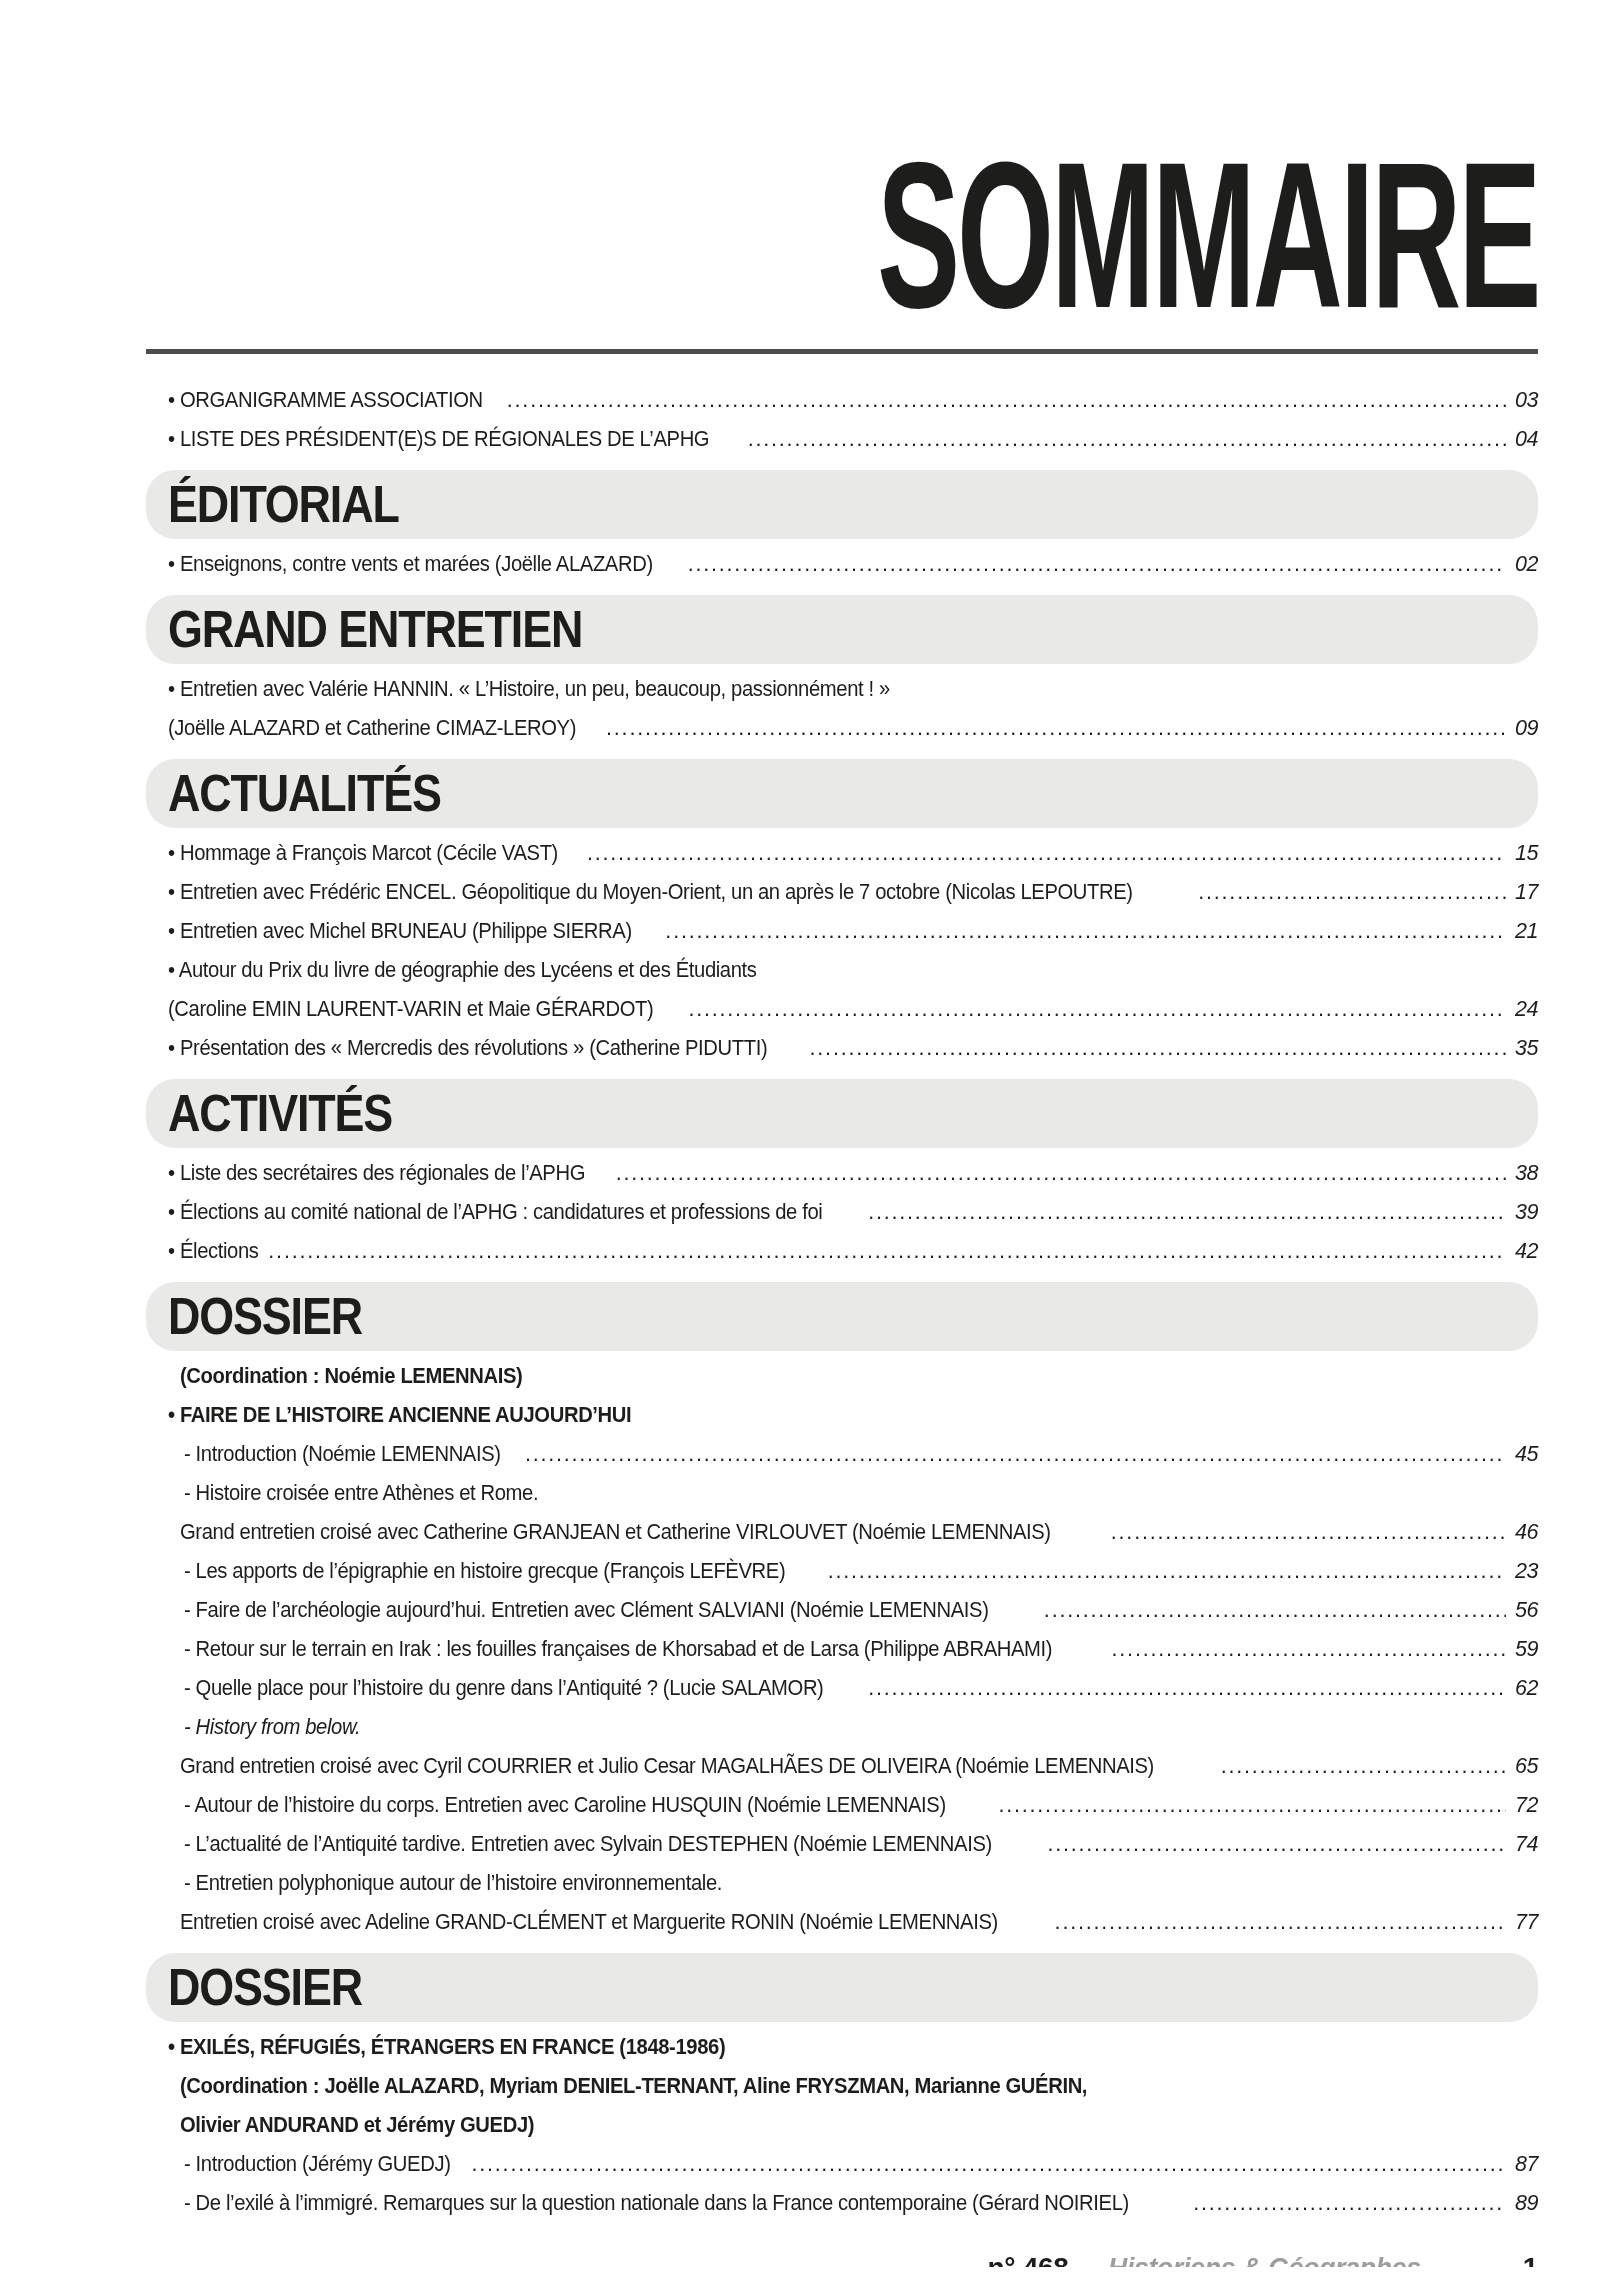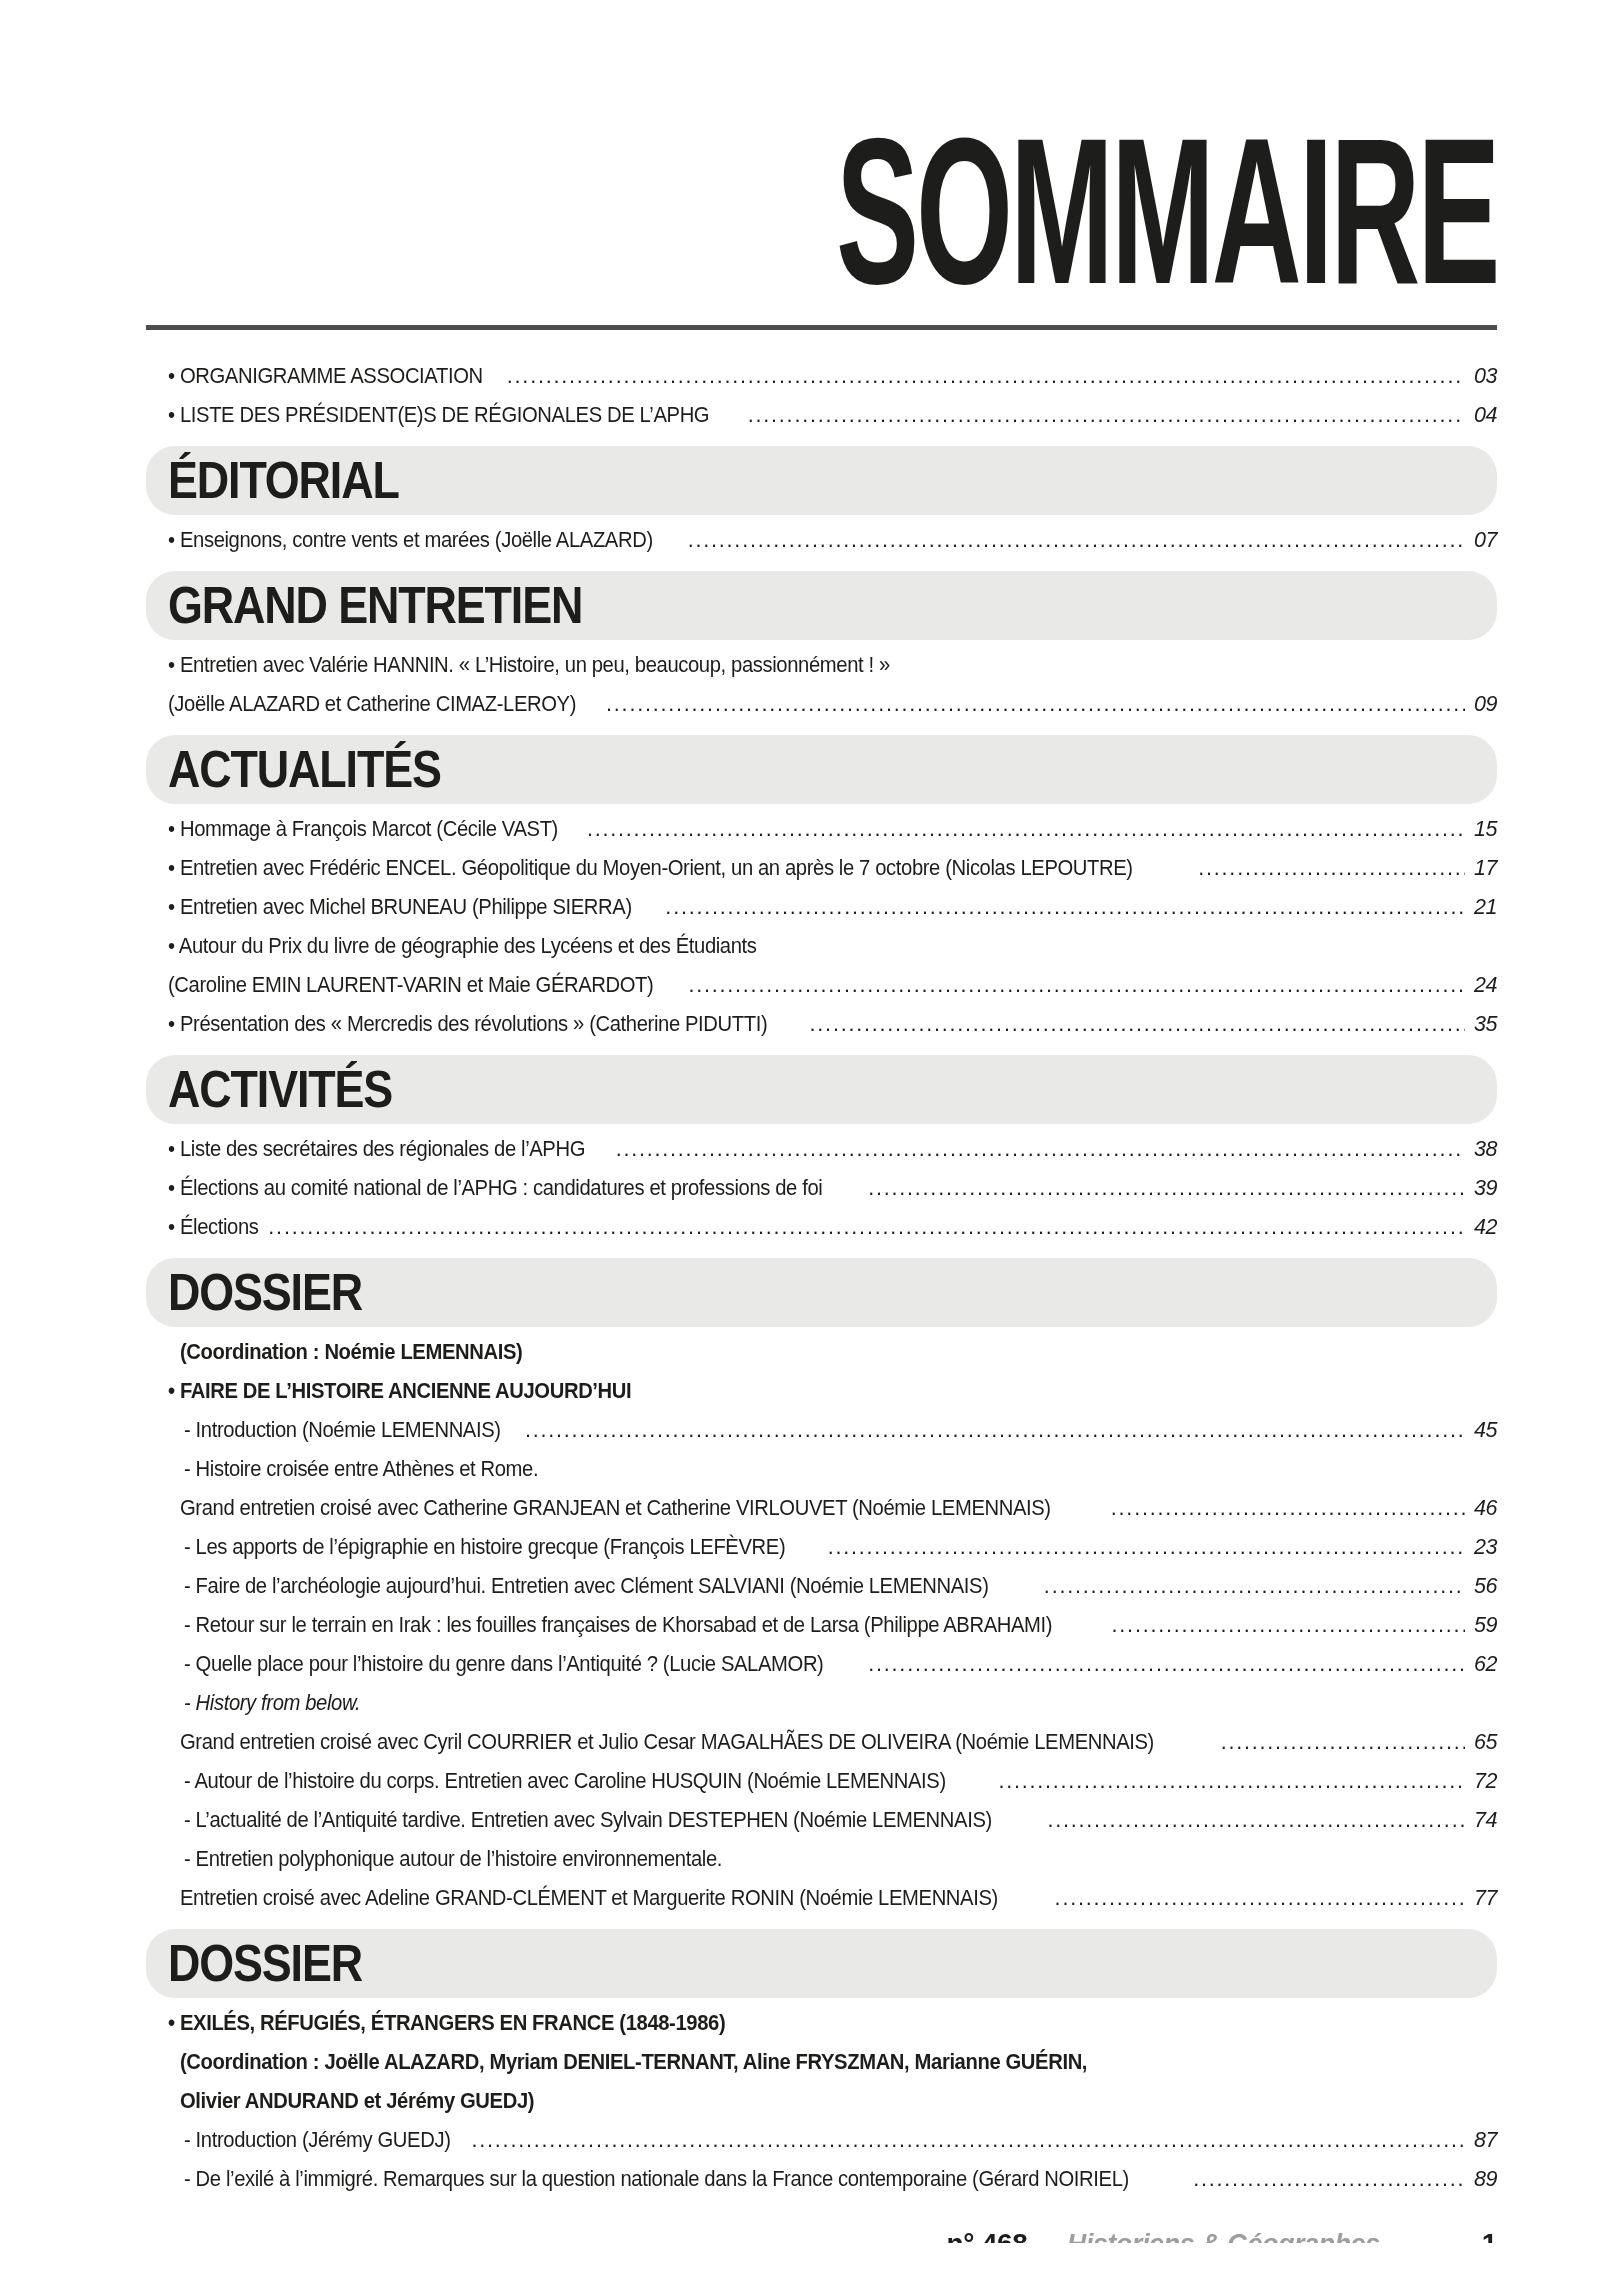--- a/index.html
+++ b/index.html
@@ -4,21 +4,21 @@
 <style>
   html,body{margin:0;padding:0;background:#ffffff;}
   body{
     width:1609px;height:2293px;
     font-family:"Liberation Sans","DejaVu Sans",sans-serif;
     color:var(--ink,#1d1d1b);
     -webkit-font-smoothing:antialiased;
   }
   .page{
     position:relative;width:1609px;height:2243px;overflow:hidden;
-    padding:0 112px 0 146px;box-sizing:border-box;background:#fff;
+    padding:0 71px 0 146px;box-sizing:border-box;background:#fff;margin-top:24px;
   }
   
   .title-wrap{
     margin-top:106px;height:211px;text-align:right;white-space:nowrap;
   }
   .big-title{
     display:inline-block;
     font-size:208px;line-height:211px;font-weight:700;
     letter-spacing:-0.025em;
     transform:scaleX(0.60);transform-origin:right center;
@@ -101,21 +101,21 @@
         </div>
   </section>
       <section>
     <div class="banner">
       <span class="banner-text">ÉDITORIAL</span>
     </div>
     <div class="entries">
           <div class="line ind-bullet">
     <span class="txt">• Enseignons, contre vents et marées (Joëlle ALAZARD)</span>
     <span class="leader"></span>
-    <span class="pg">07</span>
+    <span class="pg">02</span>
   </div>
         </div>
   </section>
       <section>
     <div class="banner">
       <span class="banner-text">GRAND ENTRETIEN</span>
     </div>
     <div class="entries">
           <div class="line ind-bullet">
     <span class="txt">• Entretien avec Valérie HANNIN. « L’Histoire, un peu, beaucoup, passionnément ! »</span>

